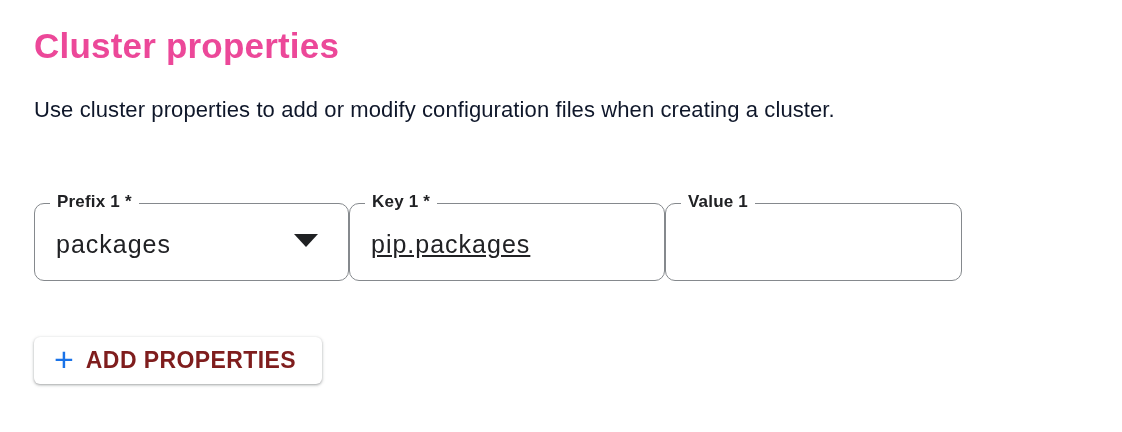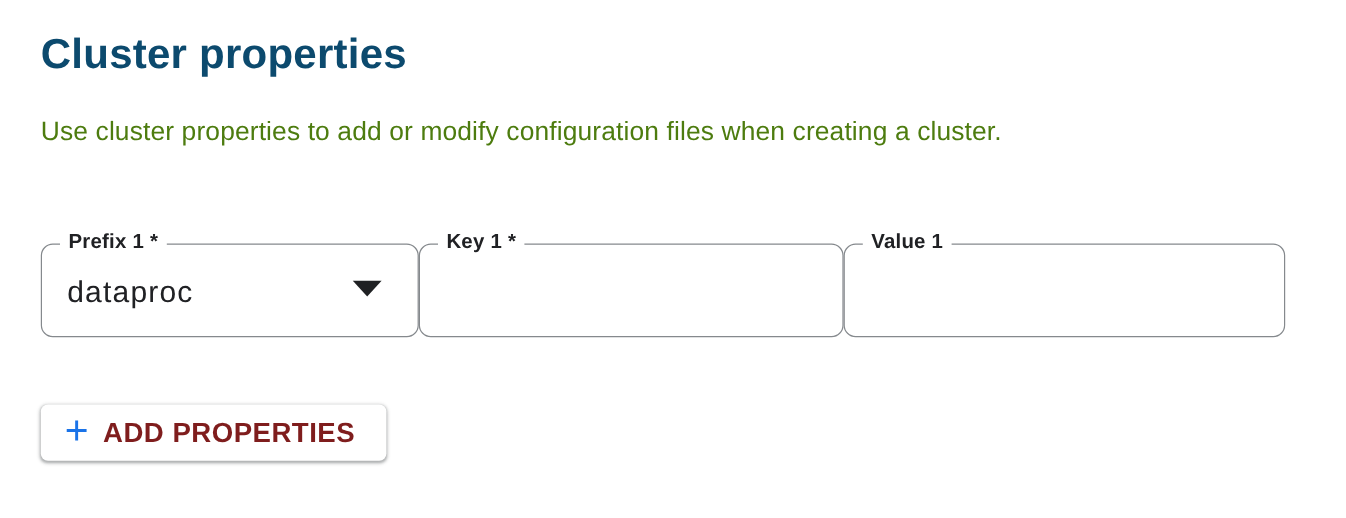--- a/index.html
+++ b/index.html
@@ -19,47 +19,47 @@
     left: 34px;
     width: 1060px;
     padding-top: 25px;
   }
   .page-title {
     margin: 0;
     font-size: 35px;
     line-height: 1.2;
     font-weight: 700;
     letter-spacing: 0.2px;
-    color: #0c4a6e;
+    color: #ec4899;
   }
   .section-description {
     margin: 30px 0 0 0;
     font-size: 22px;
     line-height: 1.2;
     font-weight: 400;
     letter-spacing: 0.1px;
-    color: #4d7c0f;
+    color: #0f172a;
   }
   .fields-row {
     display: flex;
     margin-top: 80px;
   }
   .field {
     position: relative;
     height: 78px;
     border: 1.5px solid #85898d;
     border-radius: 10px;
     background: #ffffff;
     display: flex;
     align-items: center;
     padding: 4px 6px 0 21px;
   }
   .field-prefix { width: 315px; }
-  .field-key    { width: 354px; text-decoration: underline; }
-  .field-value  { width: 368px; }
+  .field-key    { width: 316px; text-decoration: underline; }
+  .field-value  { width: 297px; }
   .field-label {
     position: absolute;
     top: -12px;
     left: 15px;
     background: #ffffff;
     padding: 0 7px;
     font-size: 17px;
     font-weight: 600;
     letter-spacing: 0.2px;
     color: #202124;
@@ -134,26 +134,27 @@
 <div class="container">
 
   <h1 class="page-title">Cluster properties</h1>
 
   <p class="section-description">Use cluster properties to add or modify configuration files when creating a cluster.</p>
 
   <div class="fields-row">
 
     <div class="field field-prefix">
       <span class="field-label">Prefix 1 *</span>
-      <span class="field-value-text">dataproc</span>
+      <span class="field-value-text">packages</span>
       <span class="dropdown-arrow"></span>
     </div>
 
     <div class="field field-key">
       <span class="field-label">Key 1 *</span>
+      <input type="text" value="pip.packages" style="">
     </div>
 
     <div class="field field-value">
       <span class="field-label">Value 1</span>
     </div>
 
   </div>
 
   <div class="button-row">
     <button class="add-properties-button">

